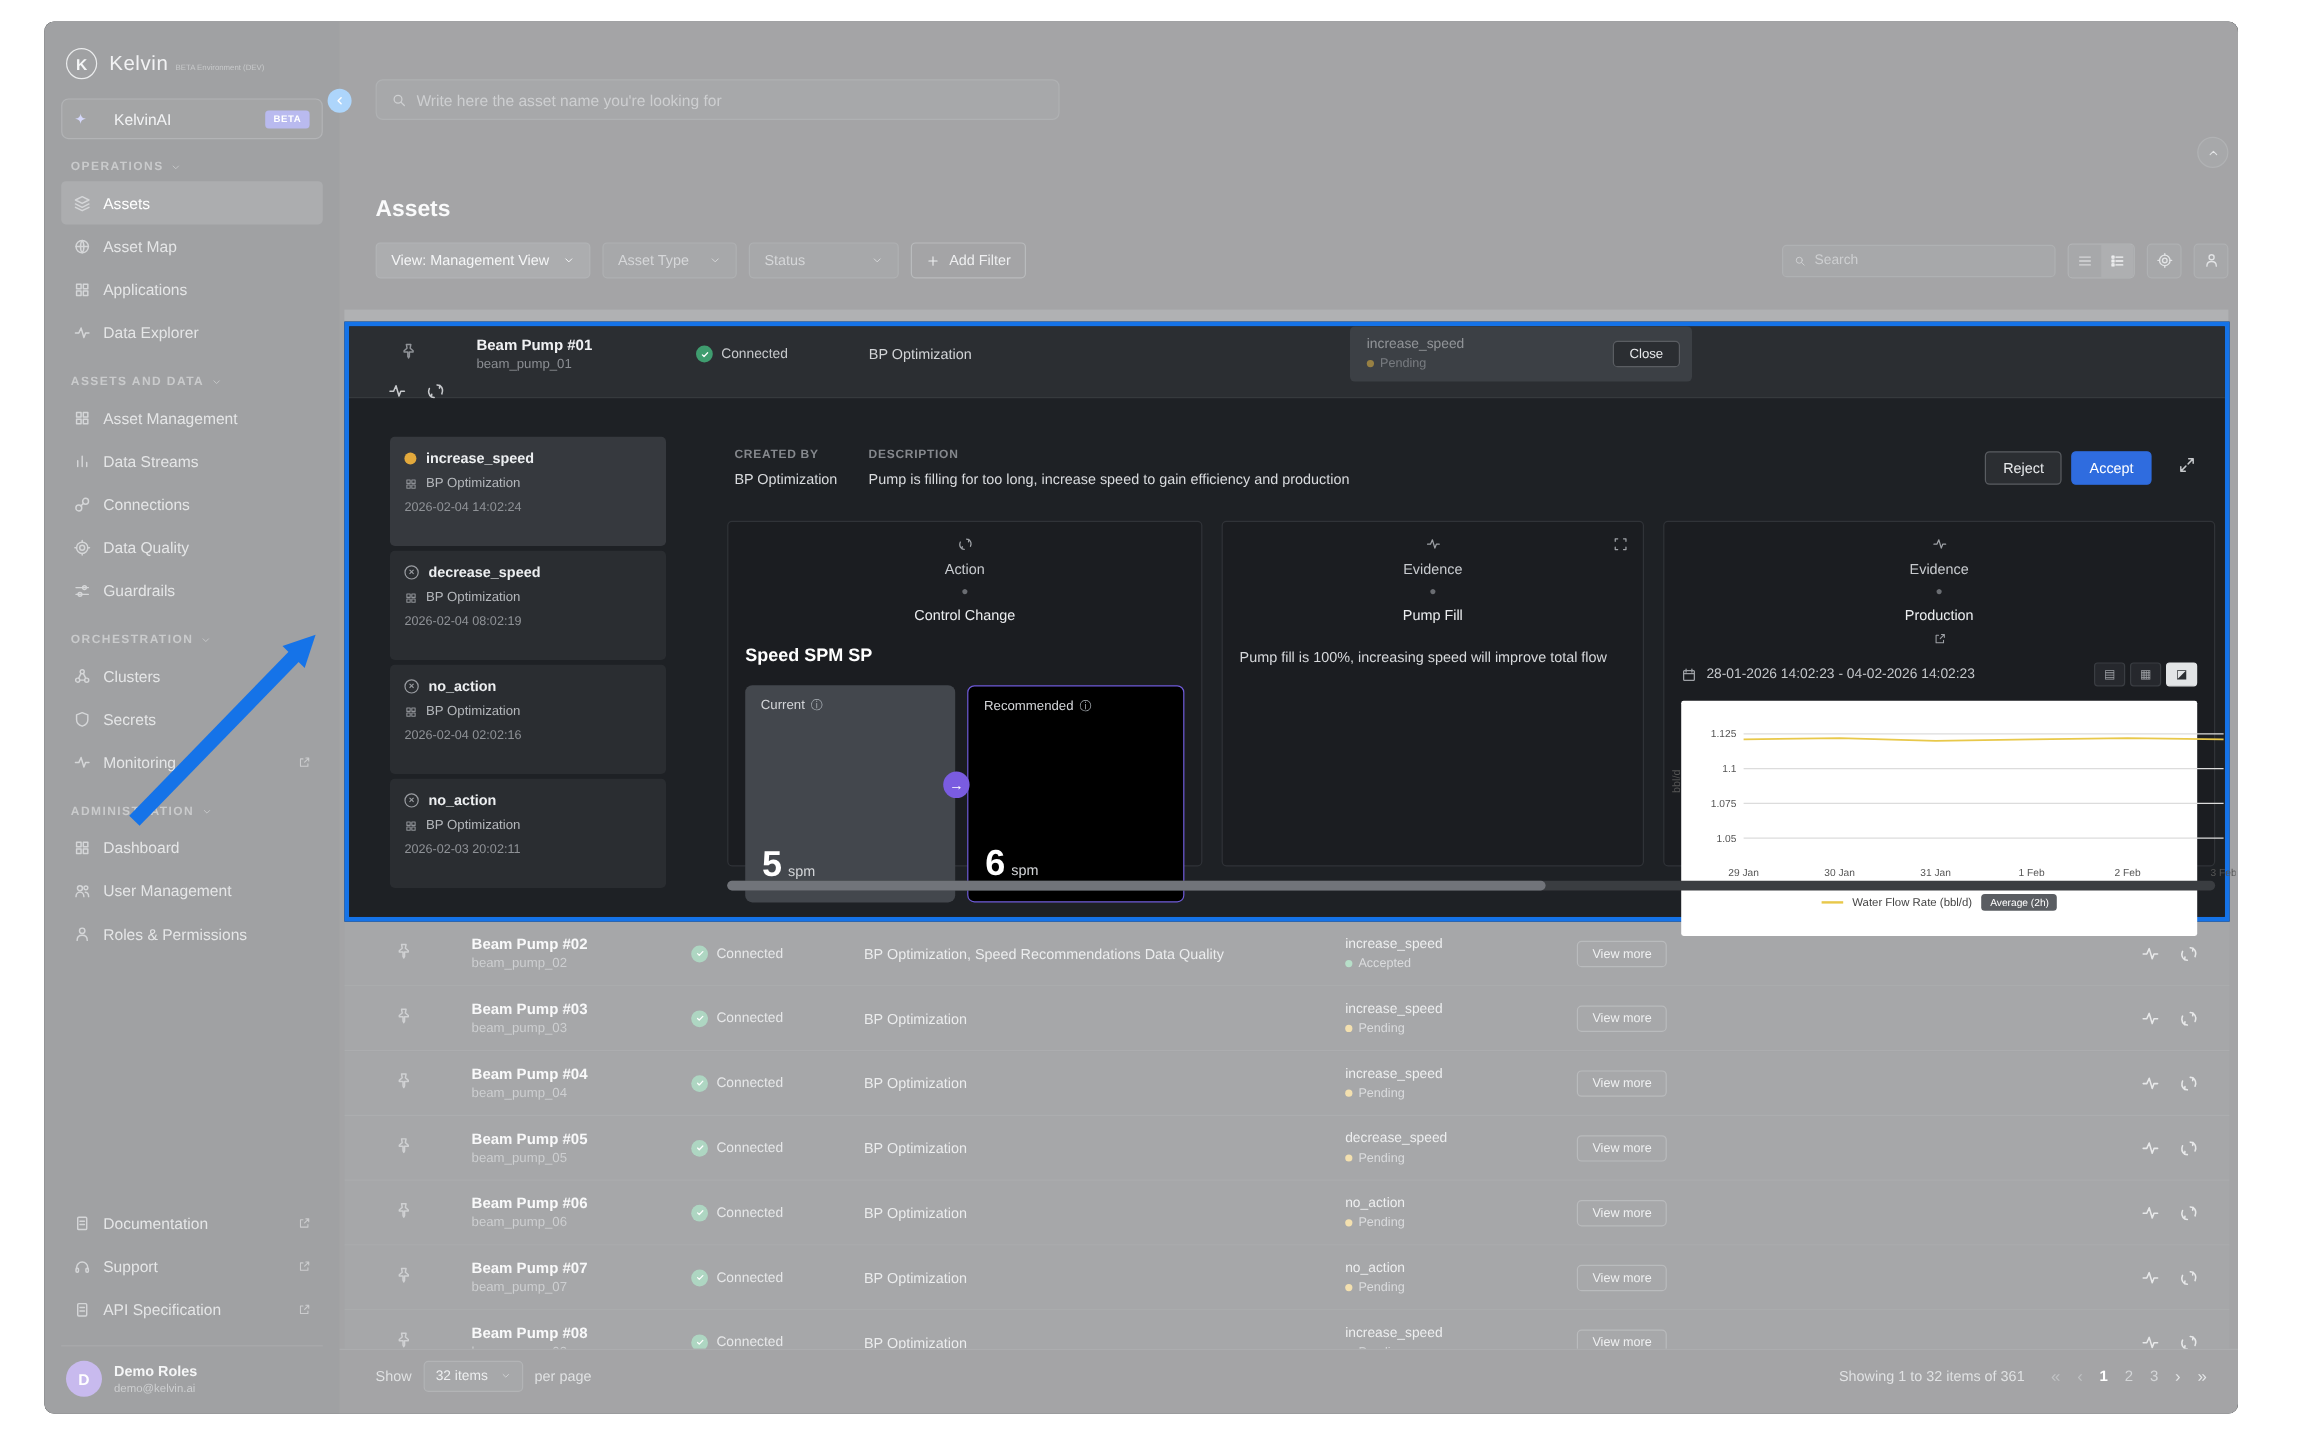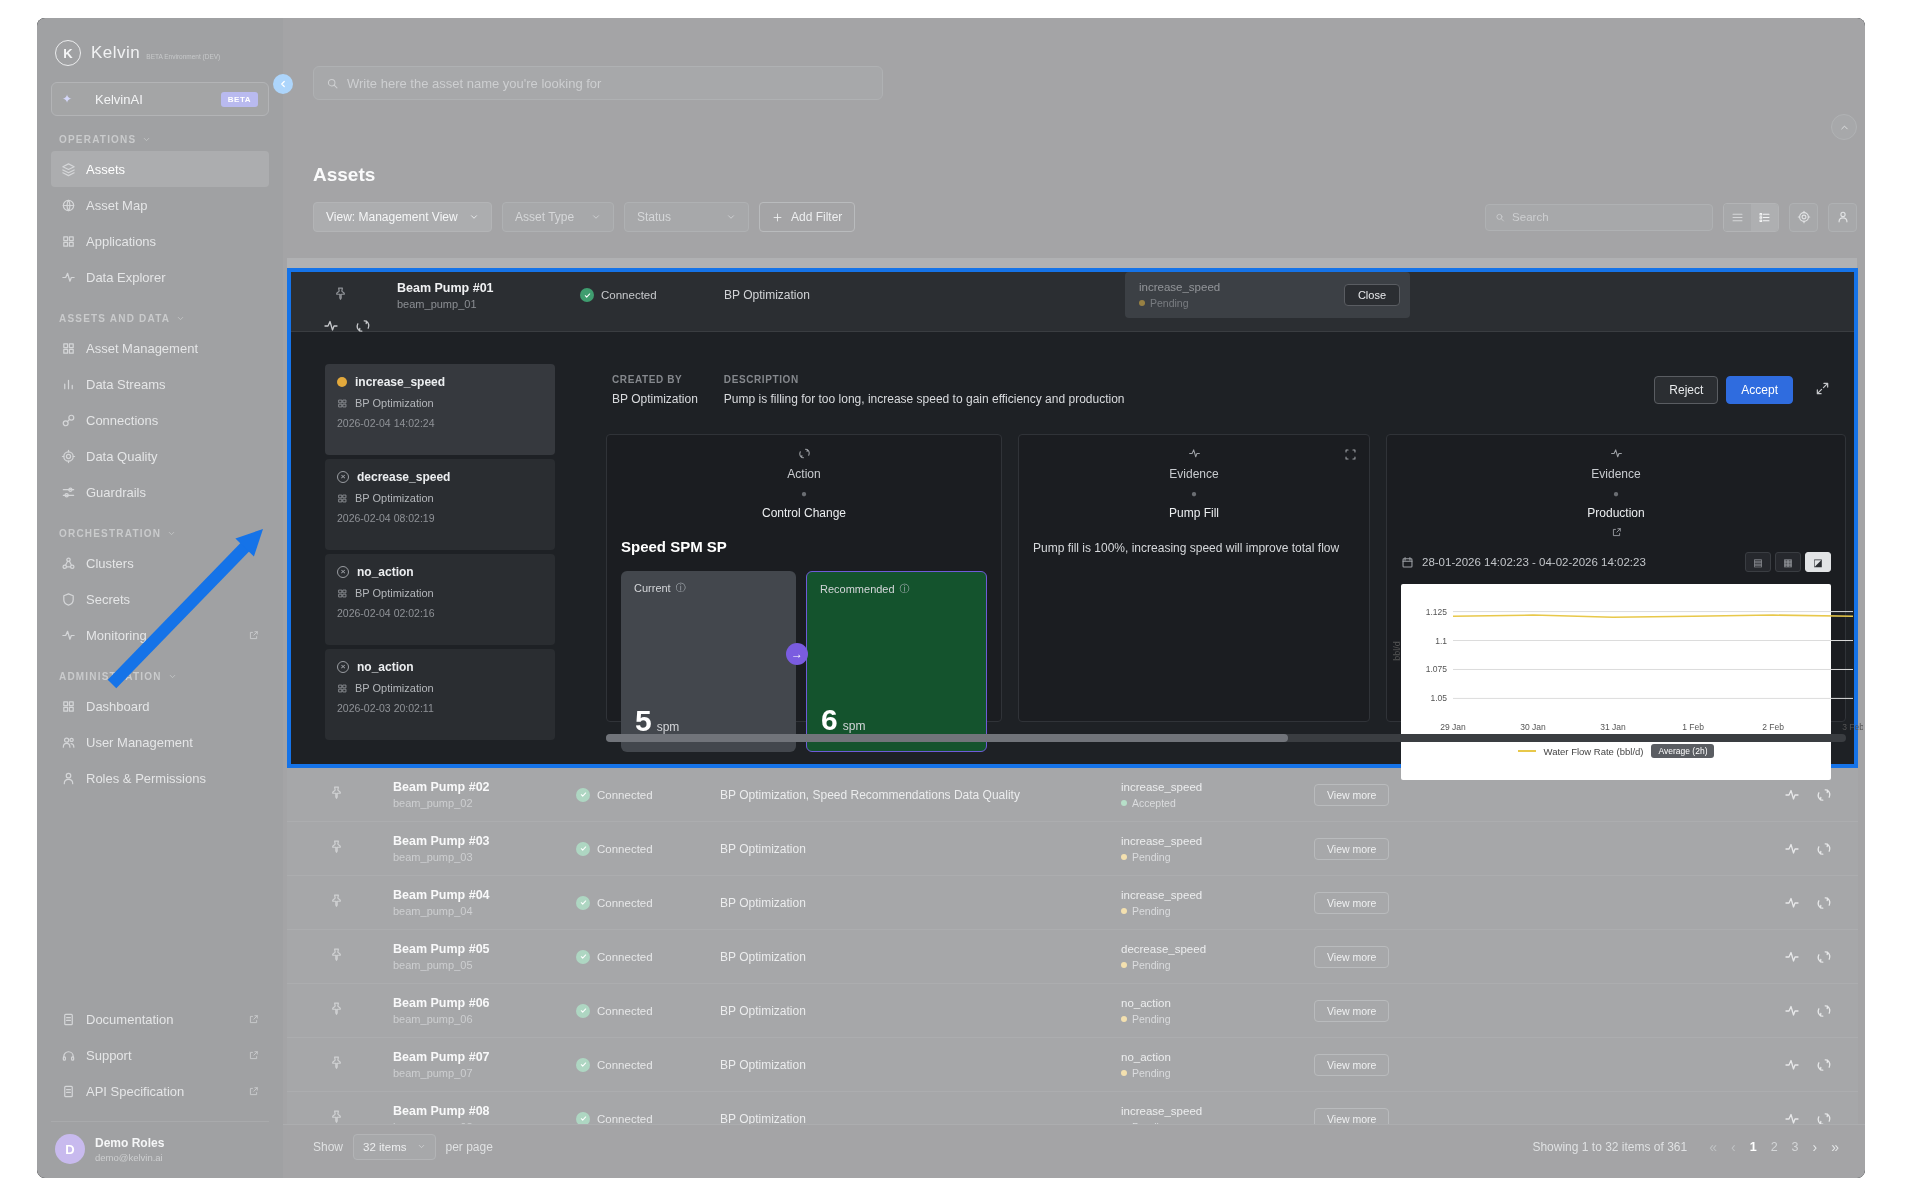--- a/index.html
+++ b/index.html
@@ -120,21 +120,21 @@
   .panel-head { display:flex; align-items:center; gap:7px; font-size:12px;flex-direction:column; }
   .panel-head .ic { width:13px; height:13px; color:#9ea1a6; }
   .ph-kind { color:#c8cbcf; }
   .ph-dot { color:#6a6d72; font-size:10px; }
   .ph-type { color:#eceef0; }
   .panel-head .ext { width:11px; height:11px; color:#9ea1a6; cursor:pointer; }
   .p1-title { margin-top:18px; font-size:15px; font-weight:bold; color:#ffffff; }
   .cards { margin-top:16px; position:relative; display:flex; gap:10px; }
   .card { height:181px; border-radius:6px; padding:10px 13px; position:relative; }
   .card.cur { width:176px; background:#43474d; }
-  .card.rec { width:182px; background:#14532d; border:1.5px solid #6f5bd9; }
+  .card.rec { width:182px; background:#000000; border:1.5px solid #6f5bd9; }
   .card-lbl { display:flex; align-items:center; gap:5px; font-size:11px; color:#d4d6d9; }
   .info-g { font-size:10px; color:#aab0b6; }
   .card-val { position:absolute; left:14px; bottom:14px; display:flex; align-items:baseline; gap:5px; }
   .card-val .big { font-size:30px; font-weight:bold; color:#ffffff; }
   .card-val .unit { font-size:12px; color:#d4d6d9; }
   .mid-arrow { position:absolute; left:165px; top:72px; width:22px; height:22px; border-radius:50%; background:#7a5ce0; color:#fff; font-size:12px; display:flex; align-items:center; justify-content:center; z-index:2; }
   .p2-fs { position:absolute; top:12px; right:12px; color:#9ea1a6; cursor:pointer; }
   .p2-fs .ic { width:13px; height:13px; }
   .p2-text { margin-top:20px; font-size:12px; color:#d6d8db; line-height:1.4; }
   .date-row { margin-top:14px; display:flex; align-items:center; gap:8px; }

